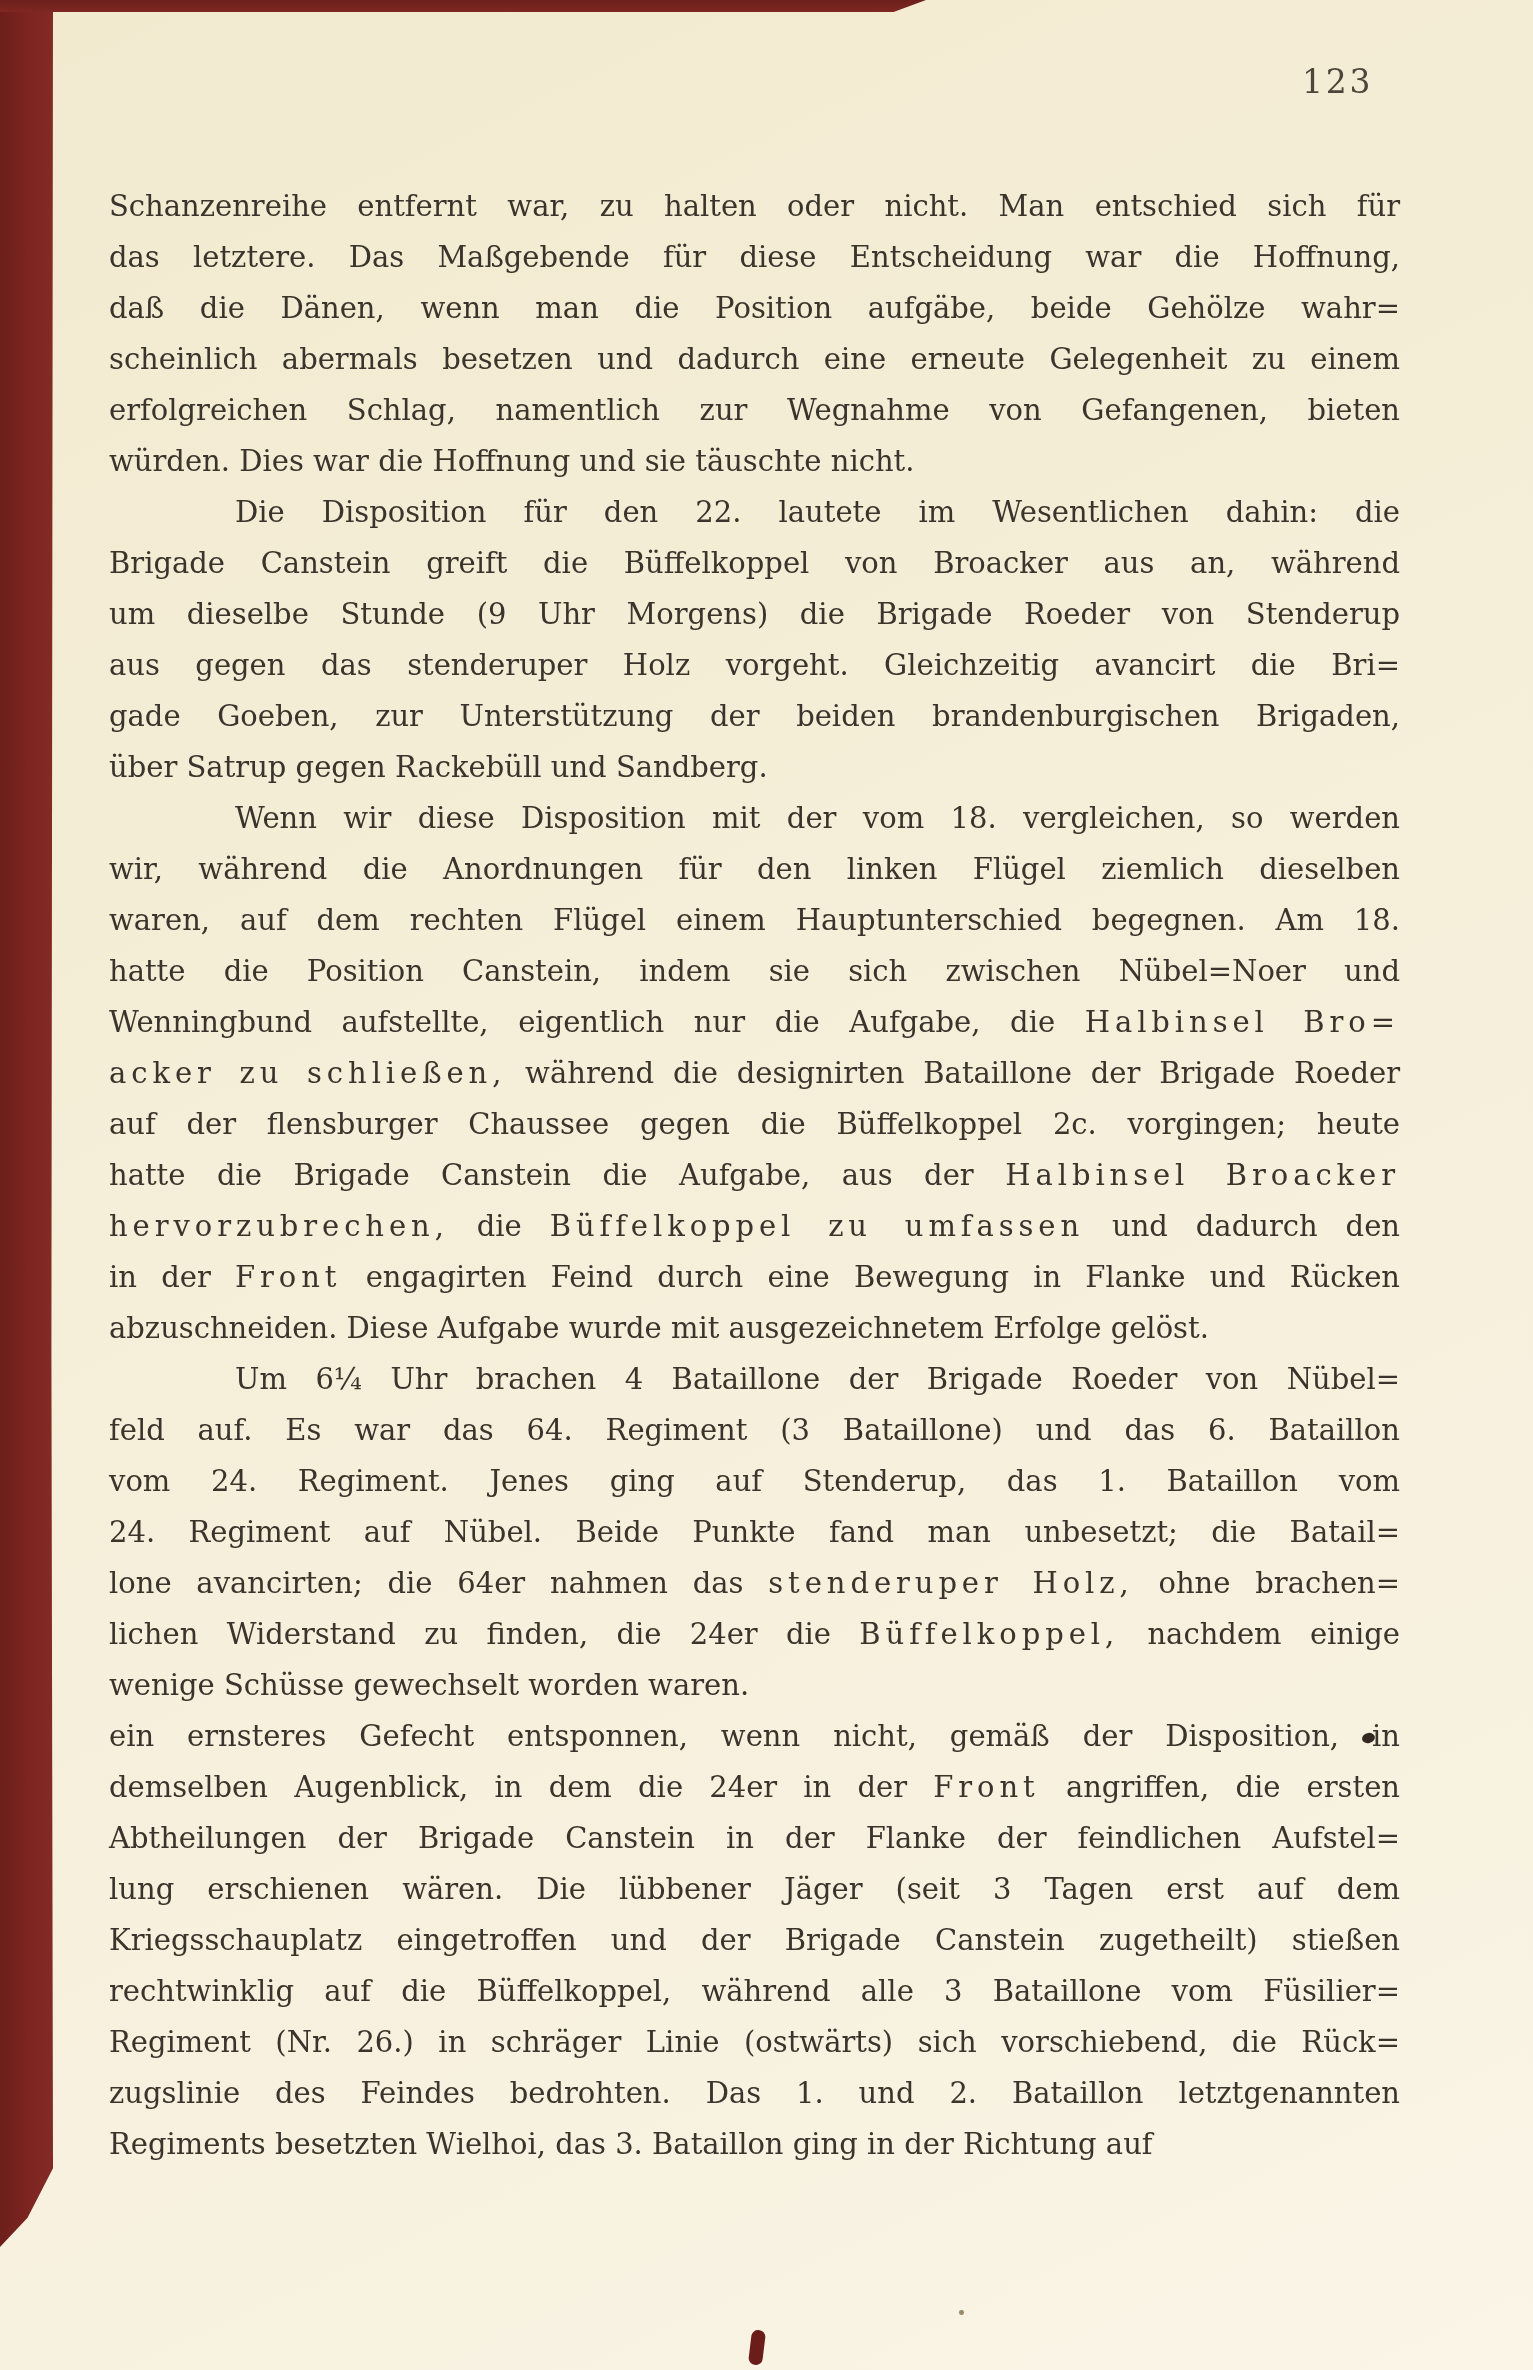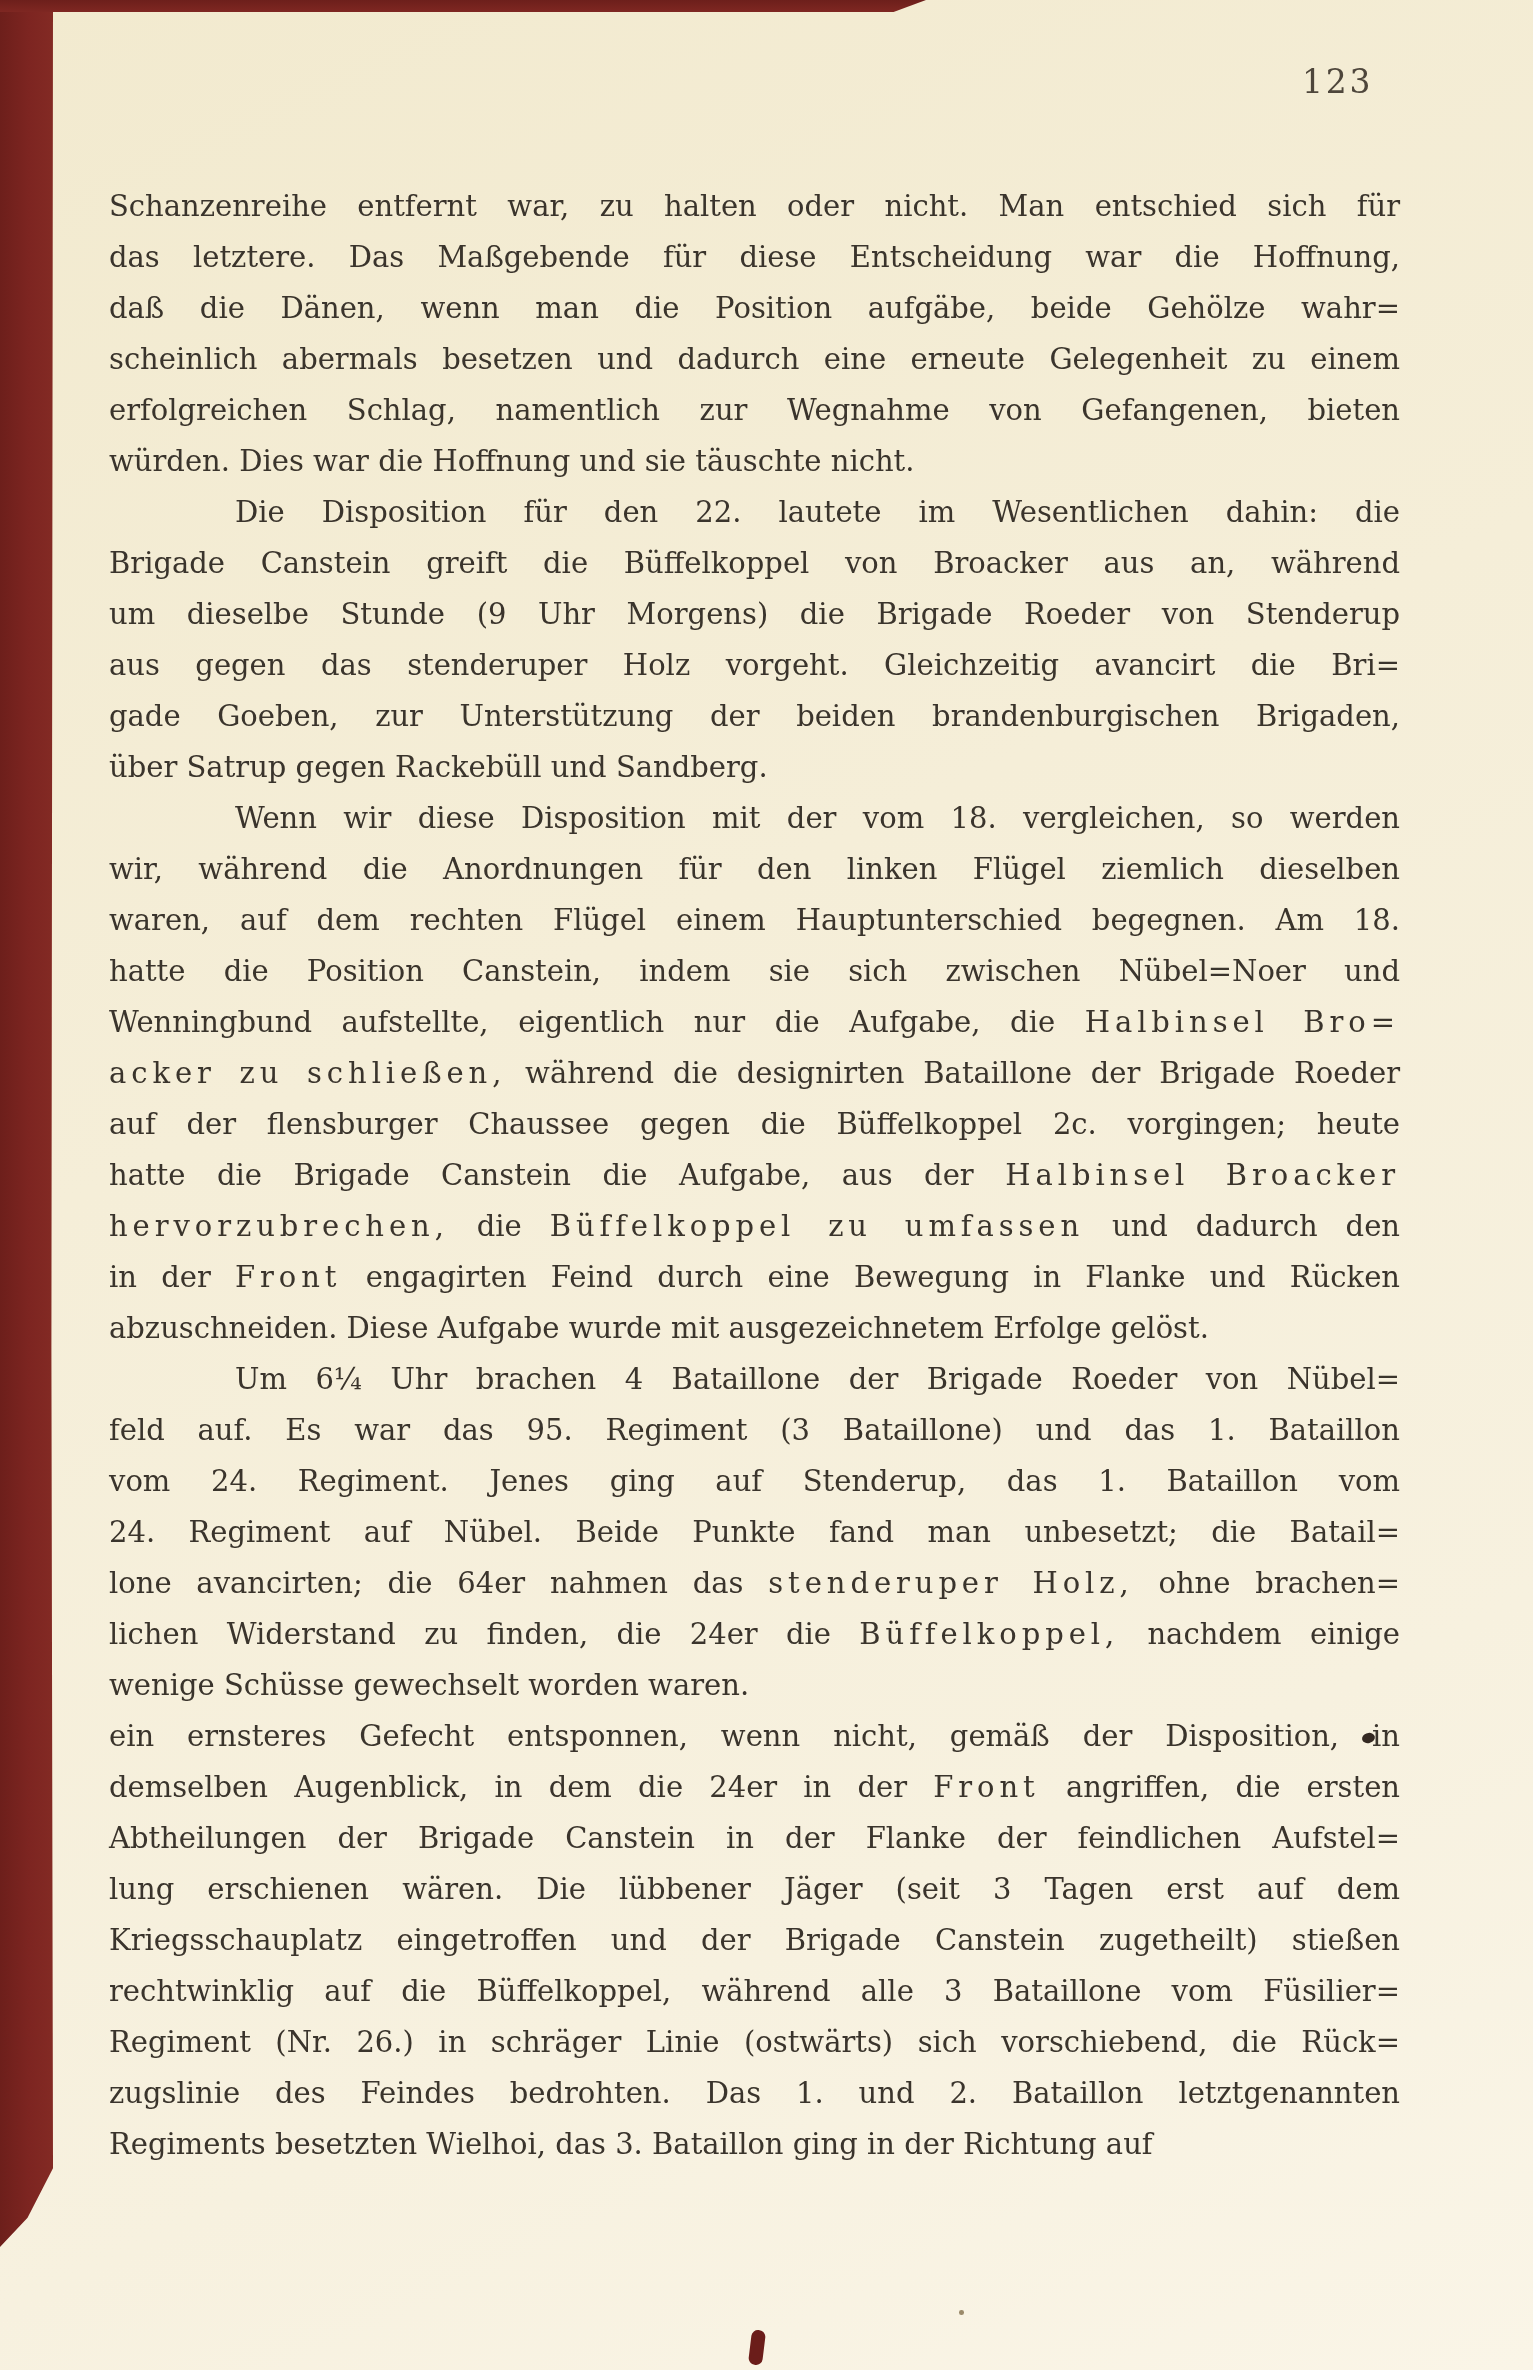--- a/index.html
+++ b/index.html
@@ -78,21 +78,21 @@
       <div class="line"><span>waren, auf dem rechten Flügel einem Hauptunterschied begegnen. Am 18.</span></div>
       <div class="line"><span>hatte die Position Canstein, indem sie sich zwischen Nübel=Noer und</span></div>
       <div class="line"><span>Wenningbund aufstellte, eigentlich nur die Aufgabe, die </span><span class="sp">Halbinsel Bro=</span></div>
       <div class="line"><span class="sp">acker zu schließen,</span><span> während die designirten Bataillone der Brigade Roeder</span></div>
       <div class="line"><span>auf der flensburger Chaussee gegen die Büffelkoppel 2c. vorgingen; heute</span></div>
       <div class="line"><span>hatte die Brigade Canstein die Aufgabe, aus der </span><span class="sp">Halbinsel Broacker</span></div>
       <div class="line"><span class="sp">hervorzubrechen,</span><span> die </span><span class="sp">Büffelkoppel zu umfassen</span><span> und dadurch den</span></div>
       <div class="line"><span>in der </span><span class="sp">Front</span><span> engagirten Feind durch eine Bewegung in Flanke und Rücken</span></div>
       <div class="line par-end"><span>abzuschneiden. Diese Aufgabe wurde mit ausgezeichnetem Erfolge gelöst.</span></div>
       <div class="line indent"><span>Um 6¼ Uhr brachen 4 Bataillone der Brigade Roeder von Nübel=</span></div>
-      <div class="line"><span>feld auf. Es war das 95. Regiment (3 Bataillone) und das 1. Bataillon</span></div>
+      <div class="line"><span>feld auf. Es war das 64. Regiment (3 Bataillone) und das 6. Bataillon</span></div>
       <div class="line"><span>vom 24. Regiment. Jenes ging auf Stenderup, das 1. Bataillon vom</span></div>
       <div class="line"><span>24. Regiment auf Nübel. Beide Punkte fand man unbesetzt; die Batail=</span></div>
       <div class="line"><span>lone avancirten; die 64er nahmen das </span><span class="sp">stenderuper Holz,</span><span> ohne brachen=</span></div>
       <div class="line"><span>lichen Widerstand zu finden, die 24er die </span><span class="sp">Büffelkoppel,</span><span> nachdem einige</span></div>
       <div class="line par-end"><span>wenige Schüsse gewechselt worden waren.</span></div>
       <div class="line"><span>ein ernsteres Gefecht entsponnen, wenn nicht, gemäß der Disposition, in</span></div>
       <div class="line"><span>demselben Augenblick, in dem die 24er in der </span><span class="sp">Front</span><span> angriffen, die ersten</span></div>
       <div class="line"><span>Abtheilungen der Brigade Canstein in der Flanke der feindlichen Aufstel=</span></div>
       <div class="line"><span>lung erschienen wären. Die lübbener Jäger (seit 3 Tagen erst auf dem</span></div>
       <div class="line"><span>Kriegsschauplatz eingetroffen und der Brigade Canstein zugetheilt) stießen</span></div>

